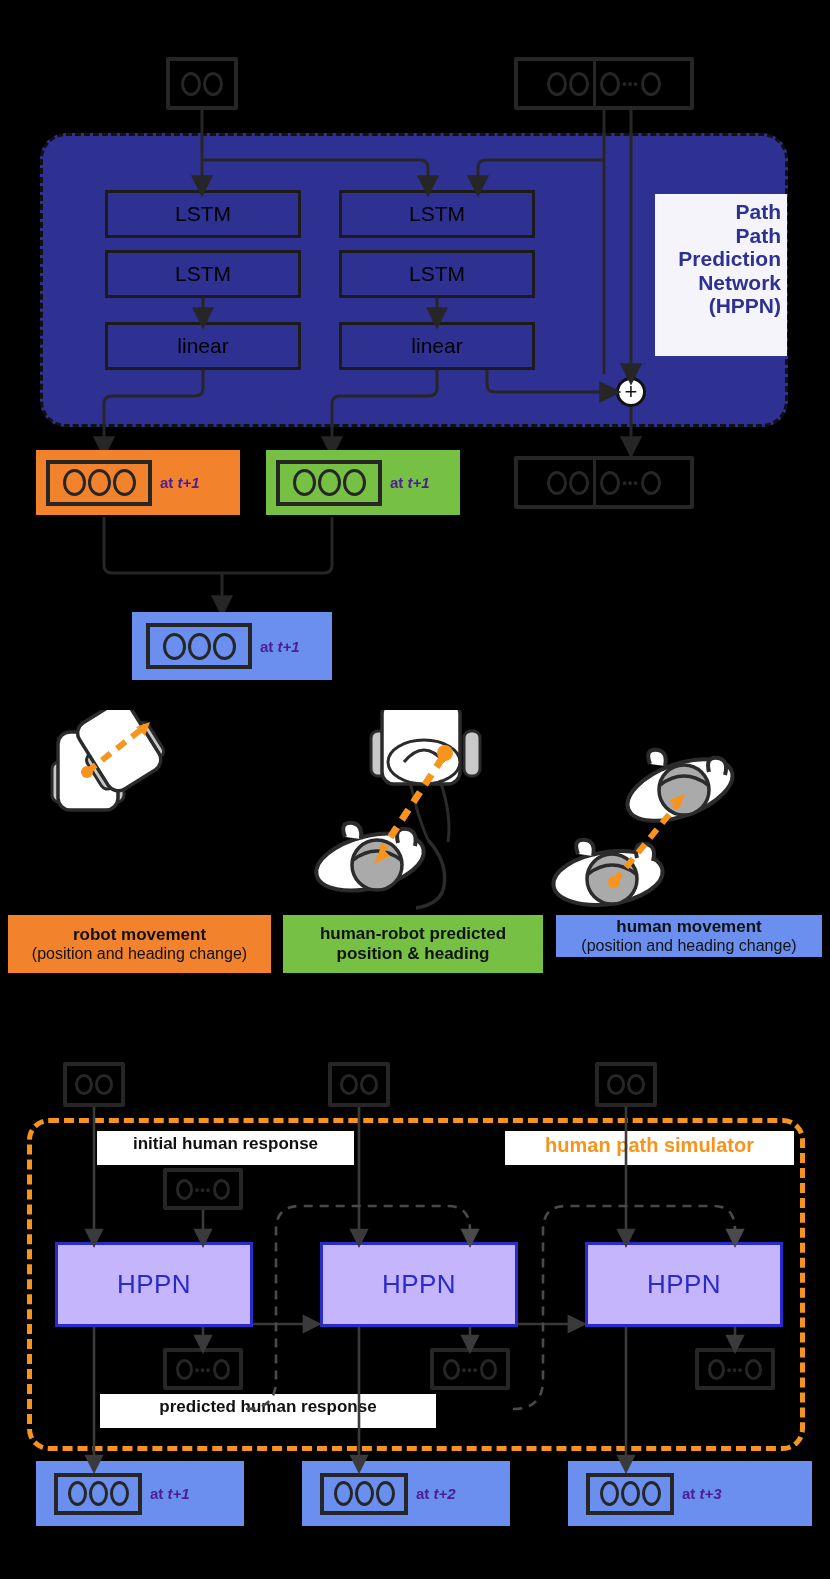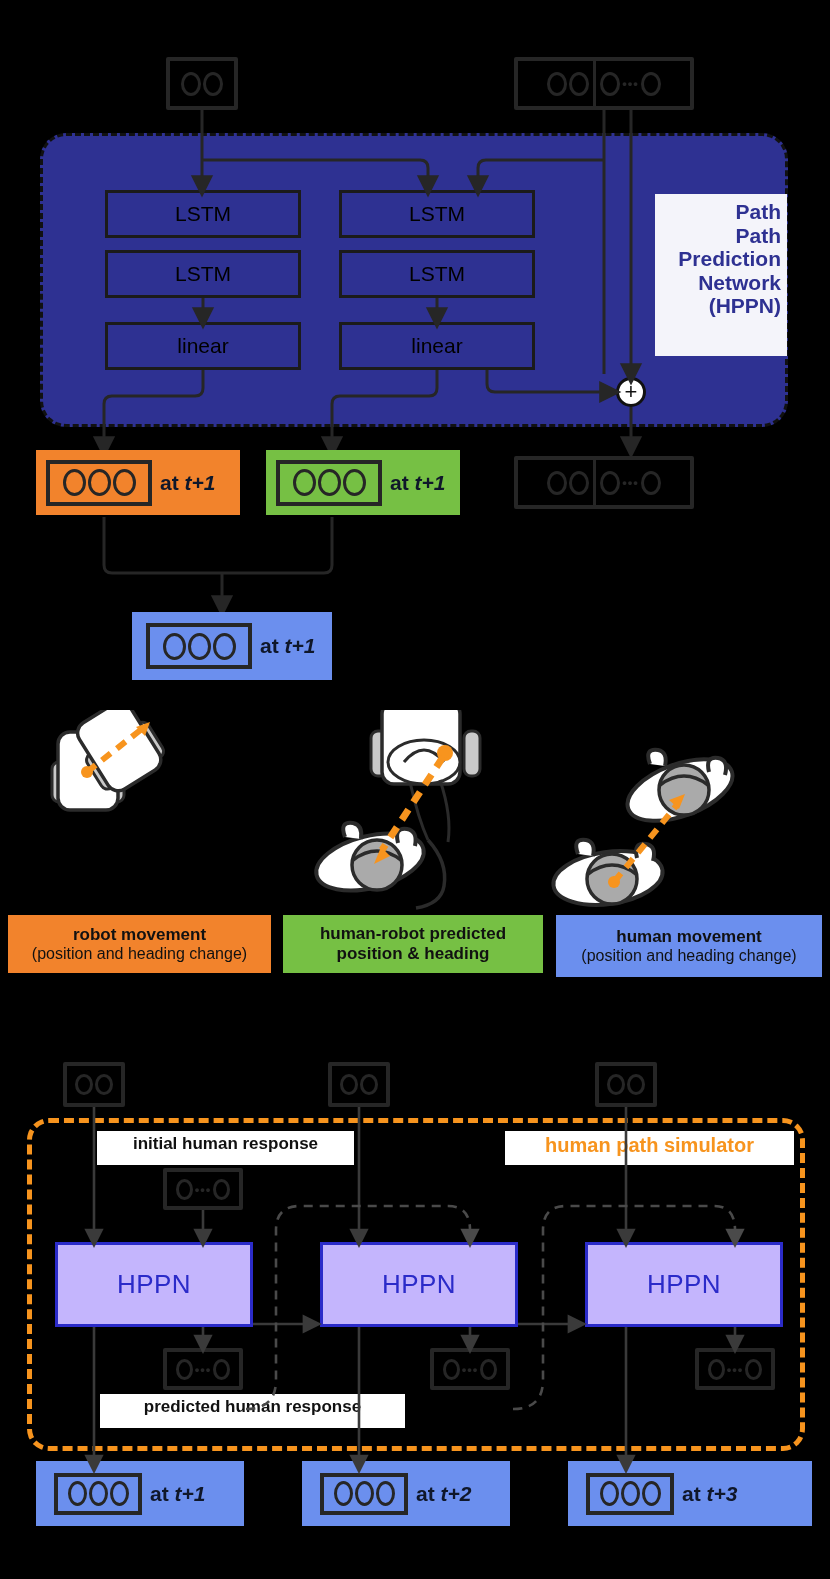--- a/index.html
+++ b/index.html
@@ -20,21 +20,21 @@
   }
   .divider{width:3px;background:#262626;align-self:stretch;margin:0 2px;}
   .dots{letter-spacing:1px;font-size:13px;line-height:1;color:#262626;font-weight:bold;}
 
   
   .strip{box-sizing:border-box;display:flex;align-items:center;}
   .orangebg{background:#F2832C;}
   .greenbg{background:#76C044;}
   .bluebg{background:#6B8FEE;}
 
-  .atlabel{font-size:21px;font-weight:bold;color:#0f172a;white-space:nowrap;padding-left:8px;}
+  .atlabel{font-size:15px;font-weight:bold;color:#4c1d95;white-space:nowrap;padding-left:8px;}
   .atlabel i{font-style:italic;}
 
   
   #hppn-panel{
     background:#2E3192;border:3px dashed #111;border-radius:26px;
   }
   .lstmbox{
     box-sizing:border-box;border:3px solid #1b1b1b;background:#2E3192;
     display:flex;align-items:center;justify-content:center;
     font-size:21px;color:#000;
@@ -270,21 +270,21 @@
 </svg>
 
 <div class="abs cap orangebg" style="left:8px;top:915px;width:263px;height:58px;">
   <span class="l1">robot movement</span>
   <span class="l2">(position and heading change)</span>
 </div>
 <div class="abs cap greenbg" style="left:283px;top:915px;width:260px;height:58px;">
   <span class="l1">human-robot predicted</span>
   <span class="l1">position &amp; heading</span>
 </div>
-<div class="abs cap bluebg" style="left:556px;top:915px;width:266px;height:62px;align-items:center;">
+<div class="abs cap bluebg" style="left:556px;top:915px;width:266px;height:42px;align-items:center;">
   <span class="l1">human movement</span>
   <span class="l2">(position and heading change)</span>
 </div>
 
 <div class="abs" id="sim-frame" style="left:27px;top:1118px;width:778px;height:333px;"></div>
 
 <div class="abs nodebox" style="left:63px;top:1062px;width:62px;height:45px;border-radius:2px;">
   <span class="circ" style="width:18px;height:21px;"></span>
   <span class="circ" style="width:18px;height:21px;"></span>
 </div>
@@ -296,21 +296,21 @@
   <span class="circ" style="width:18px;height:21px;"></span>
   <span class="circ" style="width:18px;height:21px;"></span>
 </div>
 
 <div class="abs whitelabel" style="left:97px;top:1131px;width:257px;height:34px;">
   <span>initial human response</span>
 </div>
 <div class="abs whitelabel orange" style="left:505px;top:1131px;width:289px;height:34px;font-size:20px;">
   <span>human path simulator</span>
 </div>
-<div class="abs whitelabel" style="left:100px;top:1394px;width:305px;height:34px;">
+<div class="abs whitelabel" style="left:100px;top:1394px;width:336px;height:34px;">
   <span>predicted human response</span>
 </div>
 
 <div class="abs nodebox" style="left:163px;top:1168px;width:80px;height:42px;border-radius:2px;">
   <span class="circ" style="width:17px;height:21px;"></span>
   <span class="dots">•••</span>
   <span class="circ" style="width:17px;height:21px;"></span>
 </div>
 
 <div class="abs hppnbox" style="left:55px;top:1242px;width:198px;height:85px;">

